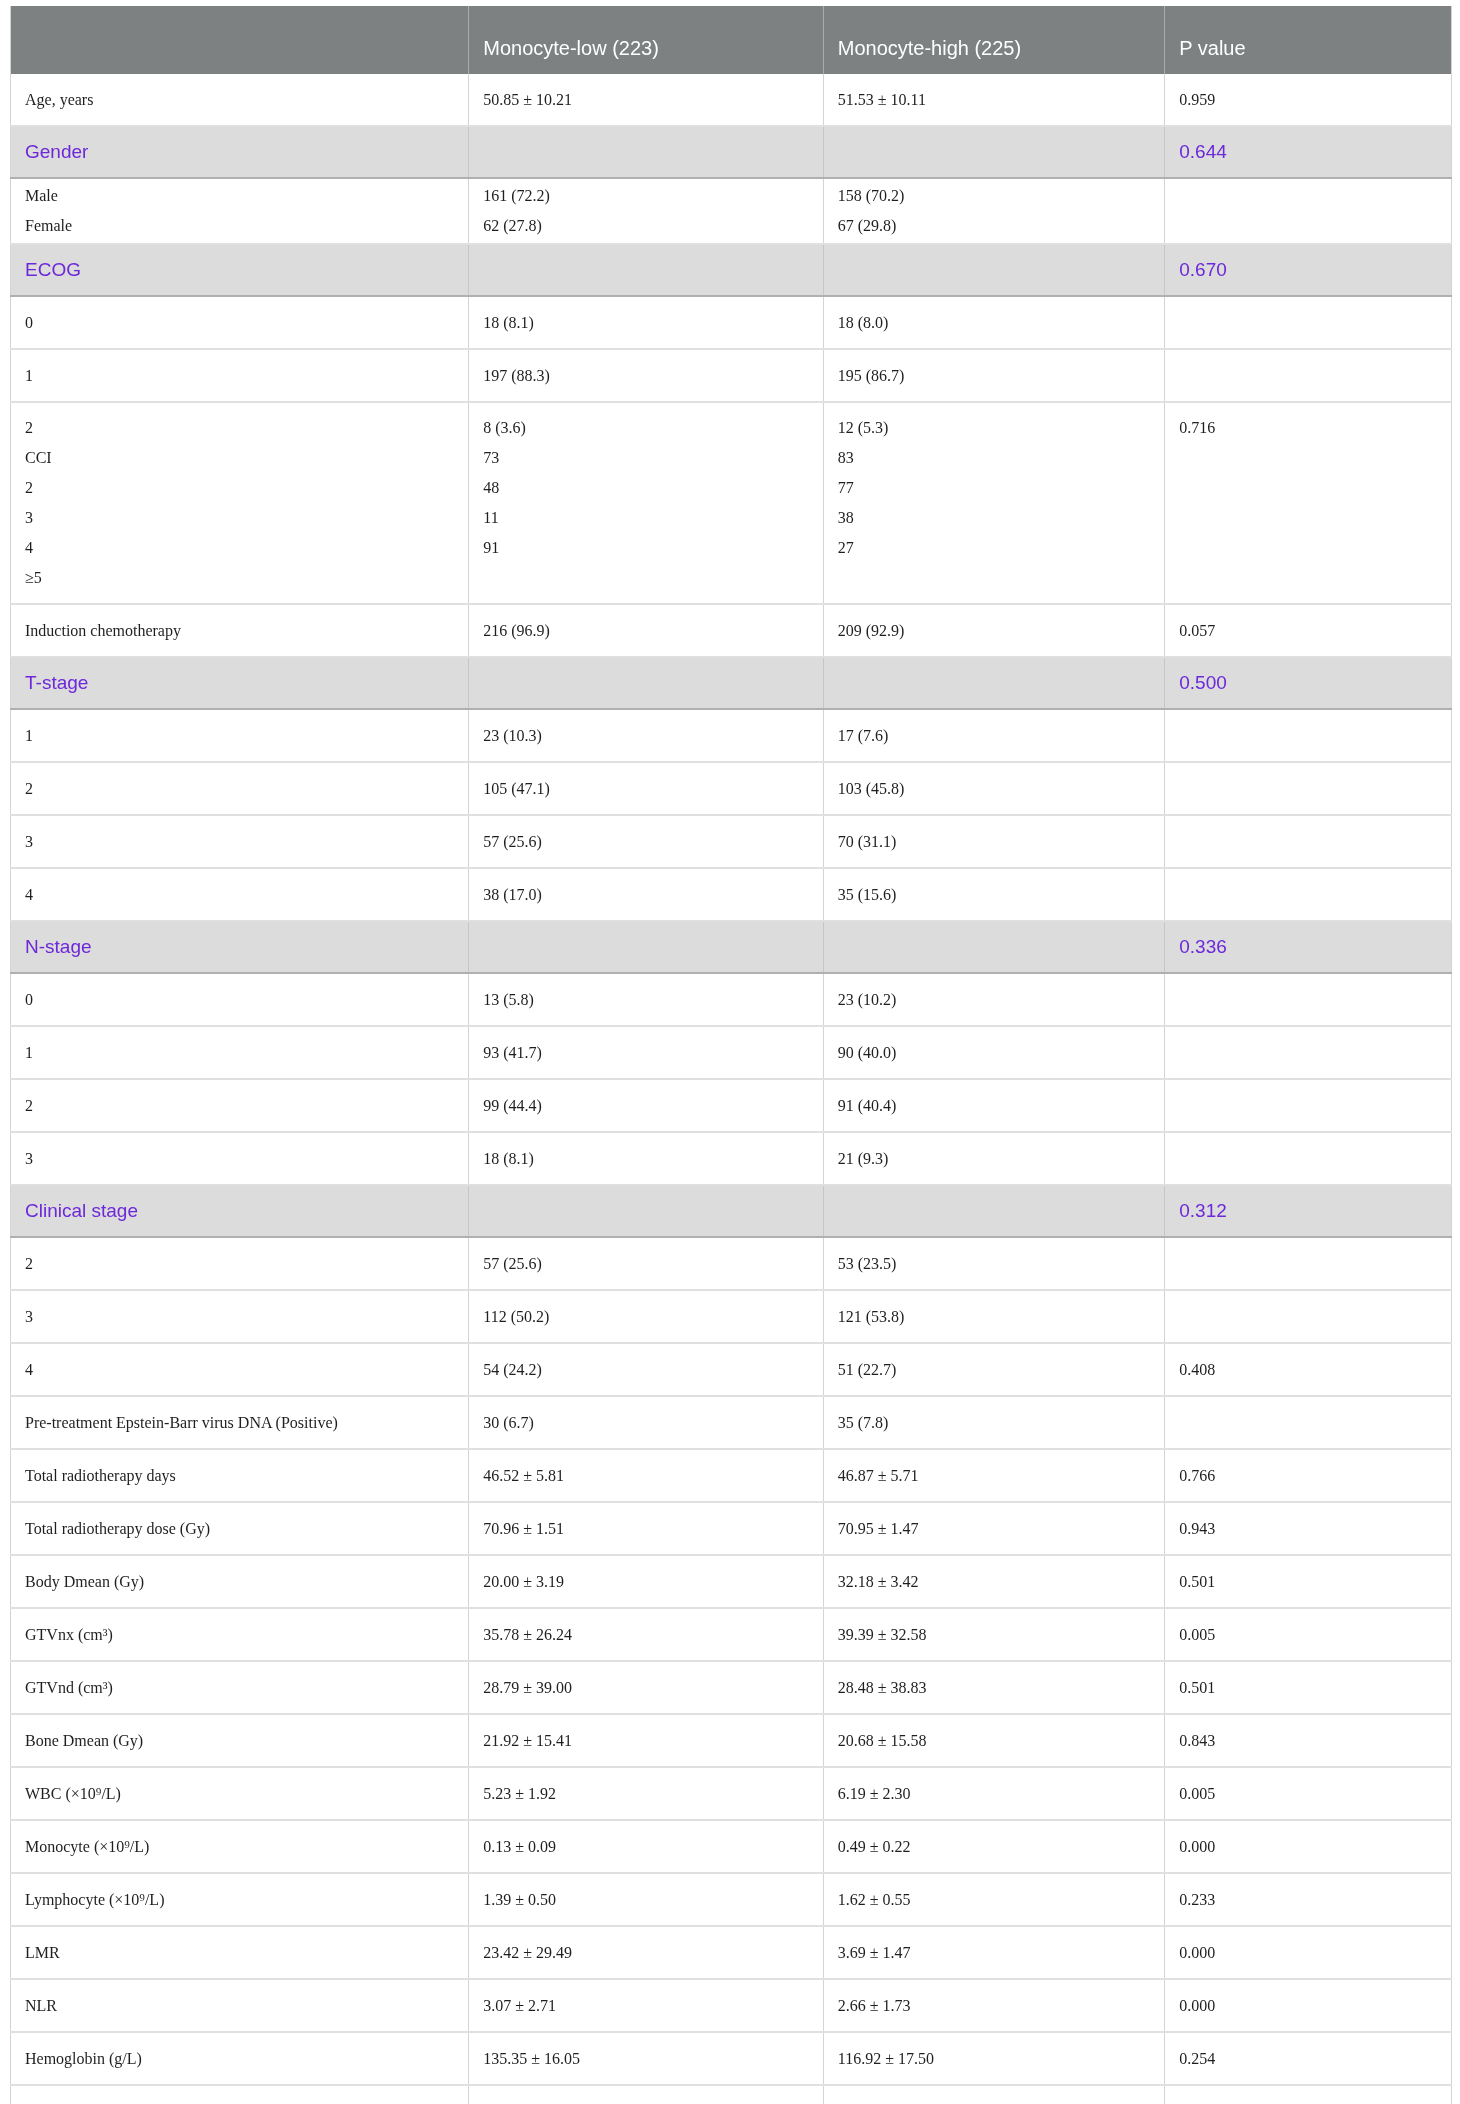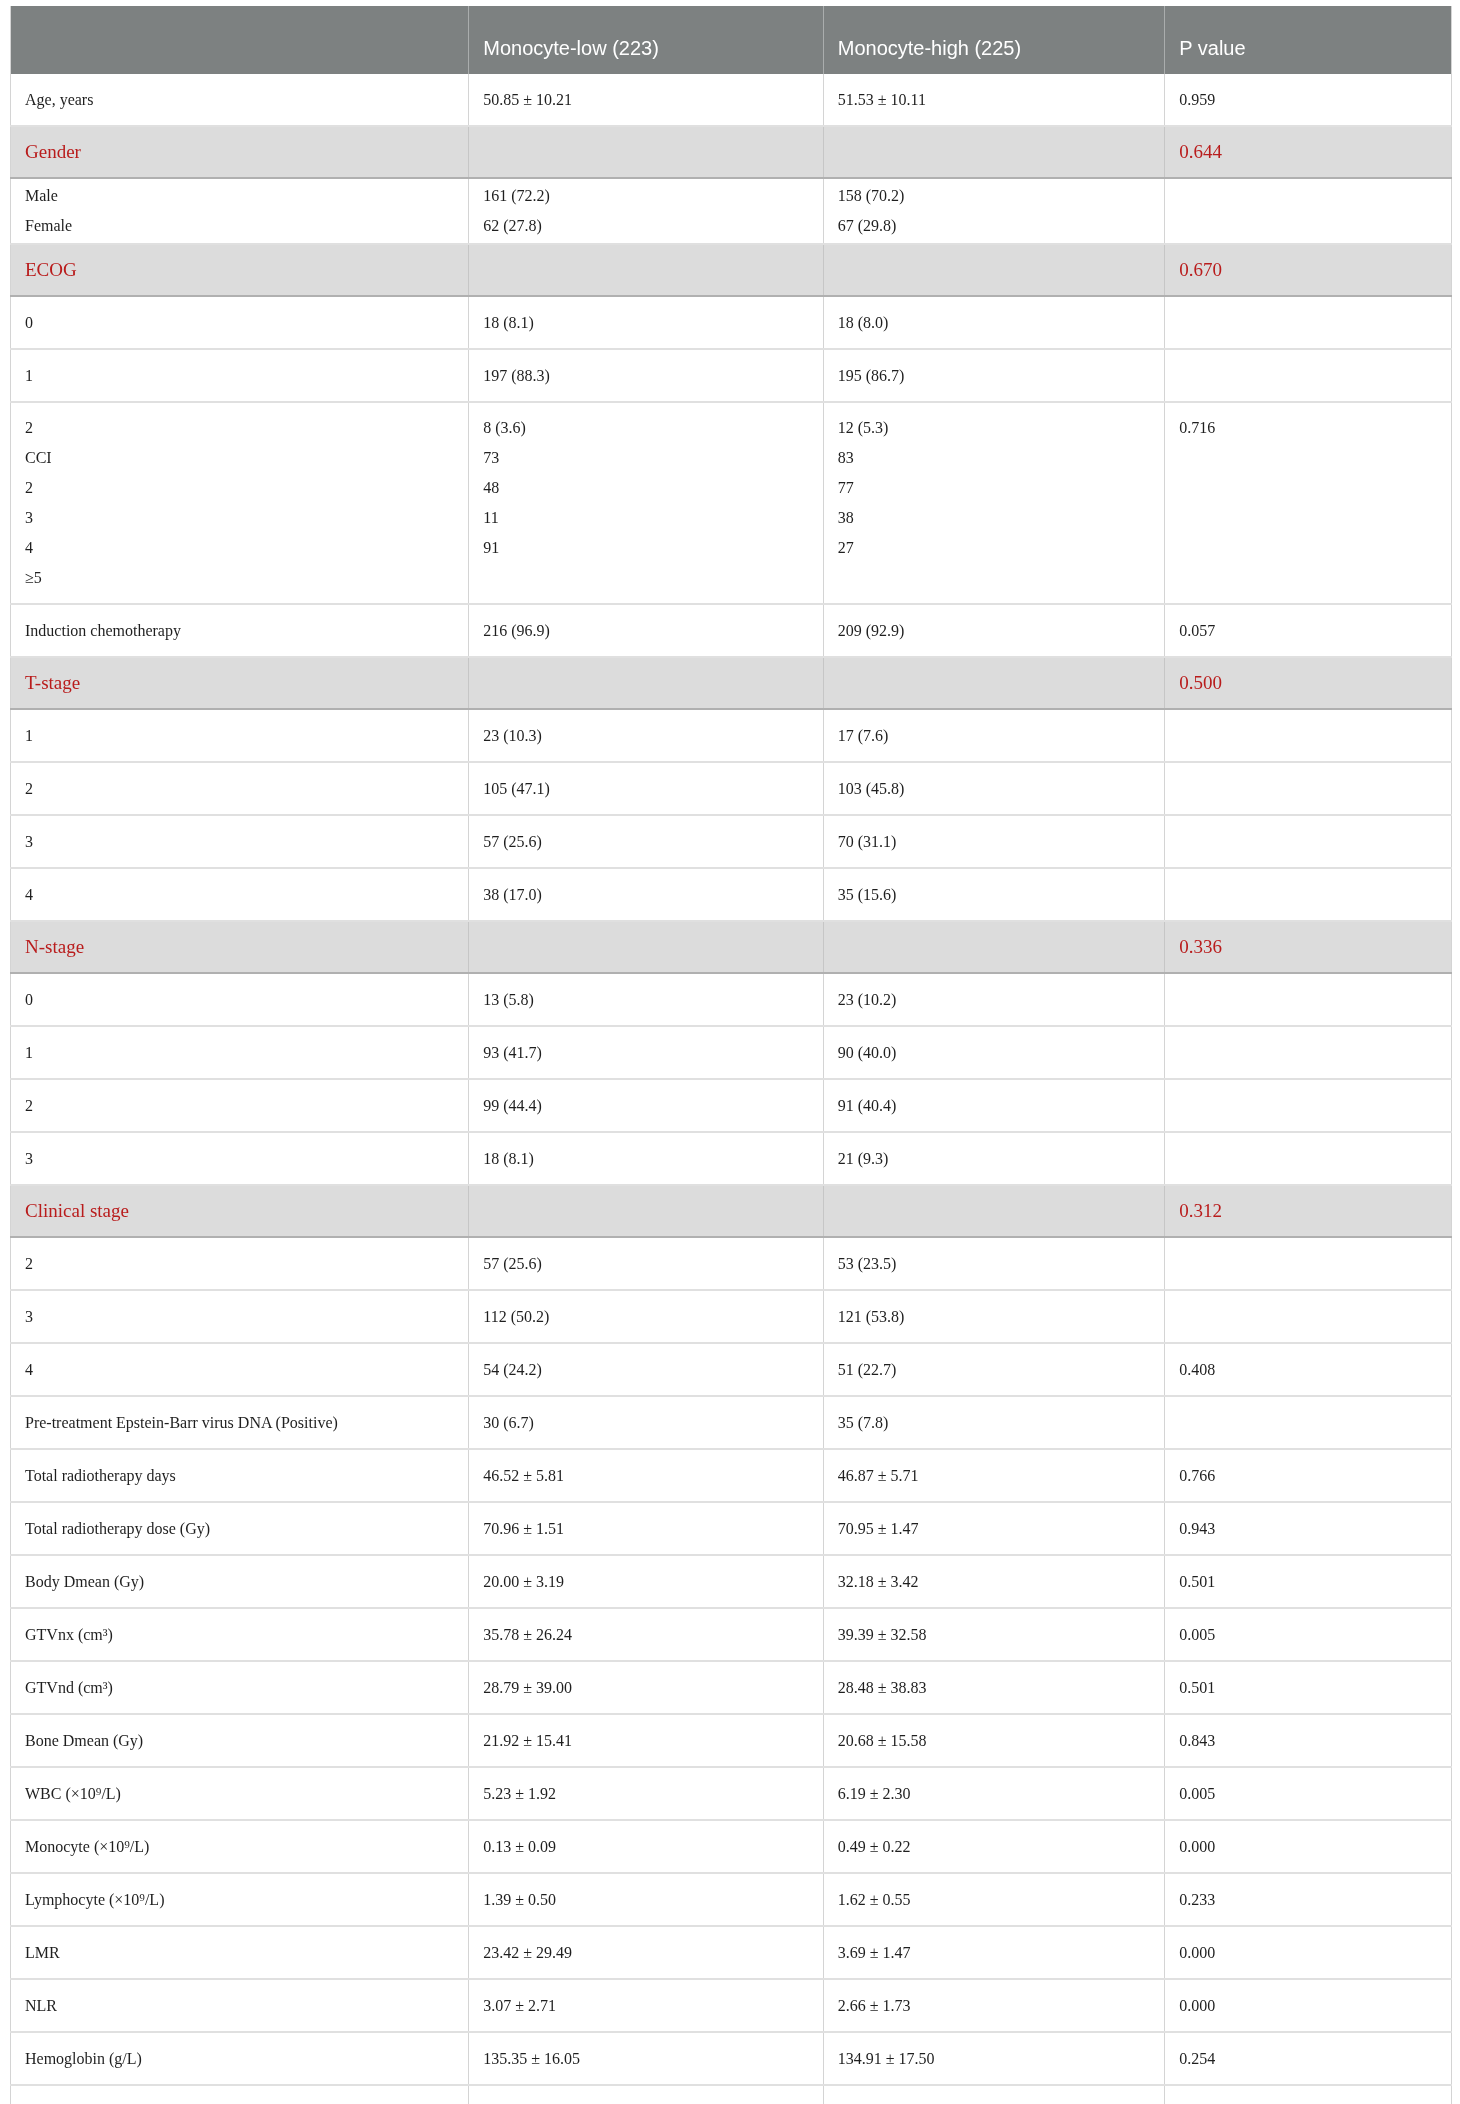--- a/index.html
+++ b/index.html
@@ -50,23 +50,23 @@
     border-right: 1px solid #d4d4d4;
     border-bottom: 2px solid #e0e0e0;
     background: #ffffff;
     word-wrap: break-word;
   }
   tbody td:last-child { border-right: none; }
   tbody td .line { line-height: 30px; }
 
   tr.section td {
     background: #dcdcdc;
-    font-family: Liberation Serif, serif;
+    font-family: Liberation Sans, sans-serif;
     font-size: 19px;
-    color: #b91c1c;
+    color: #6d28d9;
     height: 46px;
     border-top: 2px solid #b0b0b0;
     border-bottom: 2px solid #b0b0b0;
     border-right: 1px solid #c6c6c6;
   }
   tr.section td:last-child { border-right: none; }
 
   tr.multi td {
     vertical-align: top;
     padding-top: 10px;
@@ -538,21 +538,21 @@
           </td>
         </tr>
         <tr>
           <td>
             <div class="line">Hemoglobin (g/L)</div>
           </td>
           <td>
             <div class="line">135.35 ± 16.05</div>
           </td>
           <td>
-            <div class="line">134.91 ± 17.50</div>
+            <div class="line">116.92 ± 17.50</div>
           </td>
           <td>
             <div class="line">0.254</div>
           </td>
         </tr>
         <tr>
           <td>
             <div class="line">Neutrophil (×10⁹/L)</div>
           </td>
           <td>

